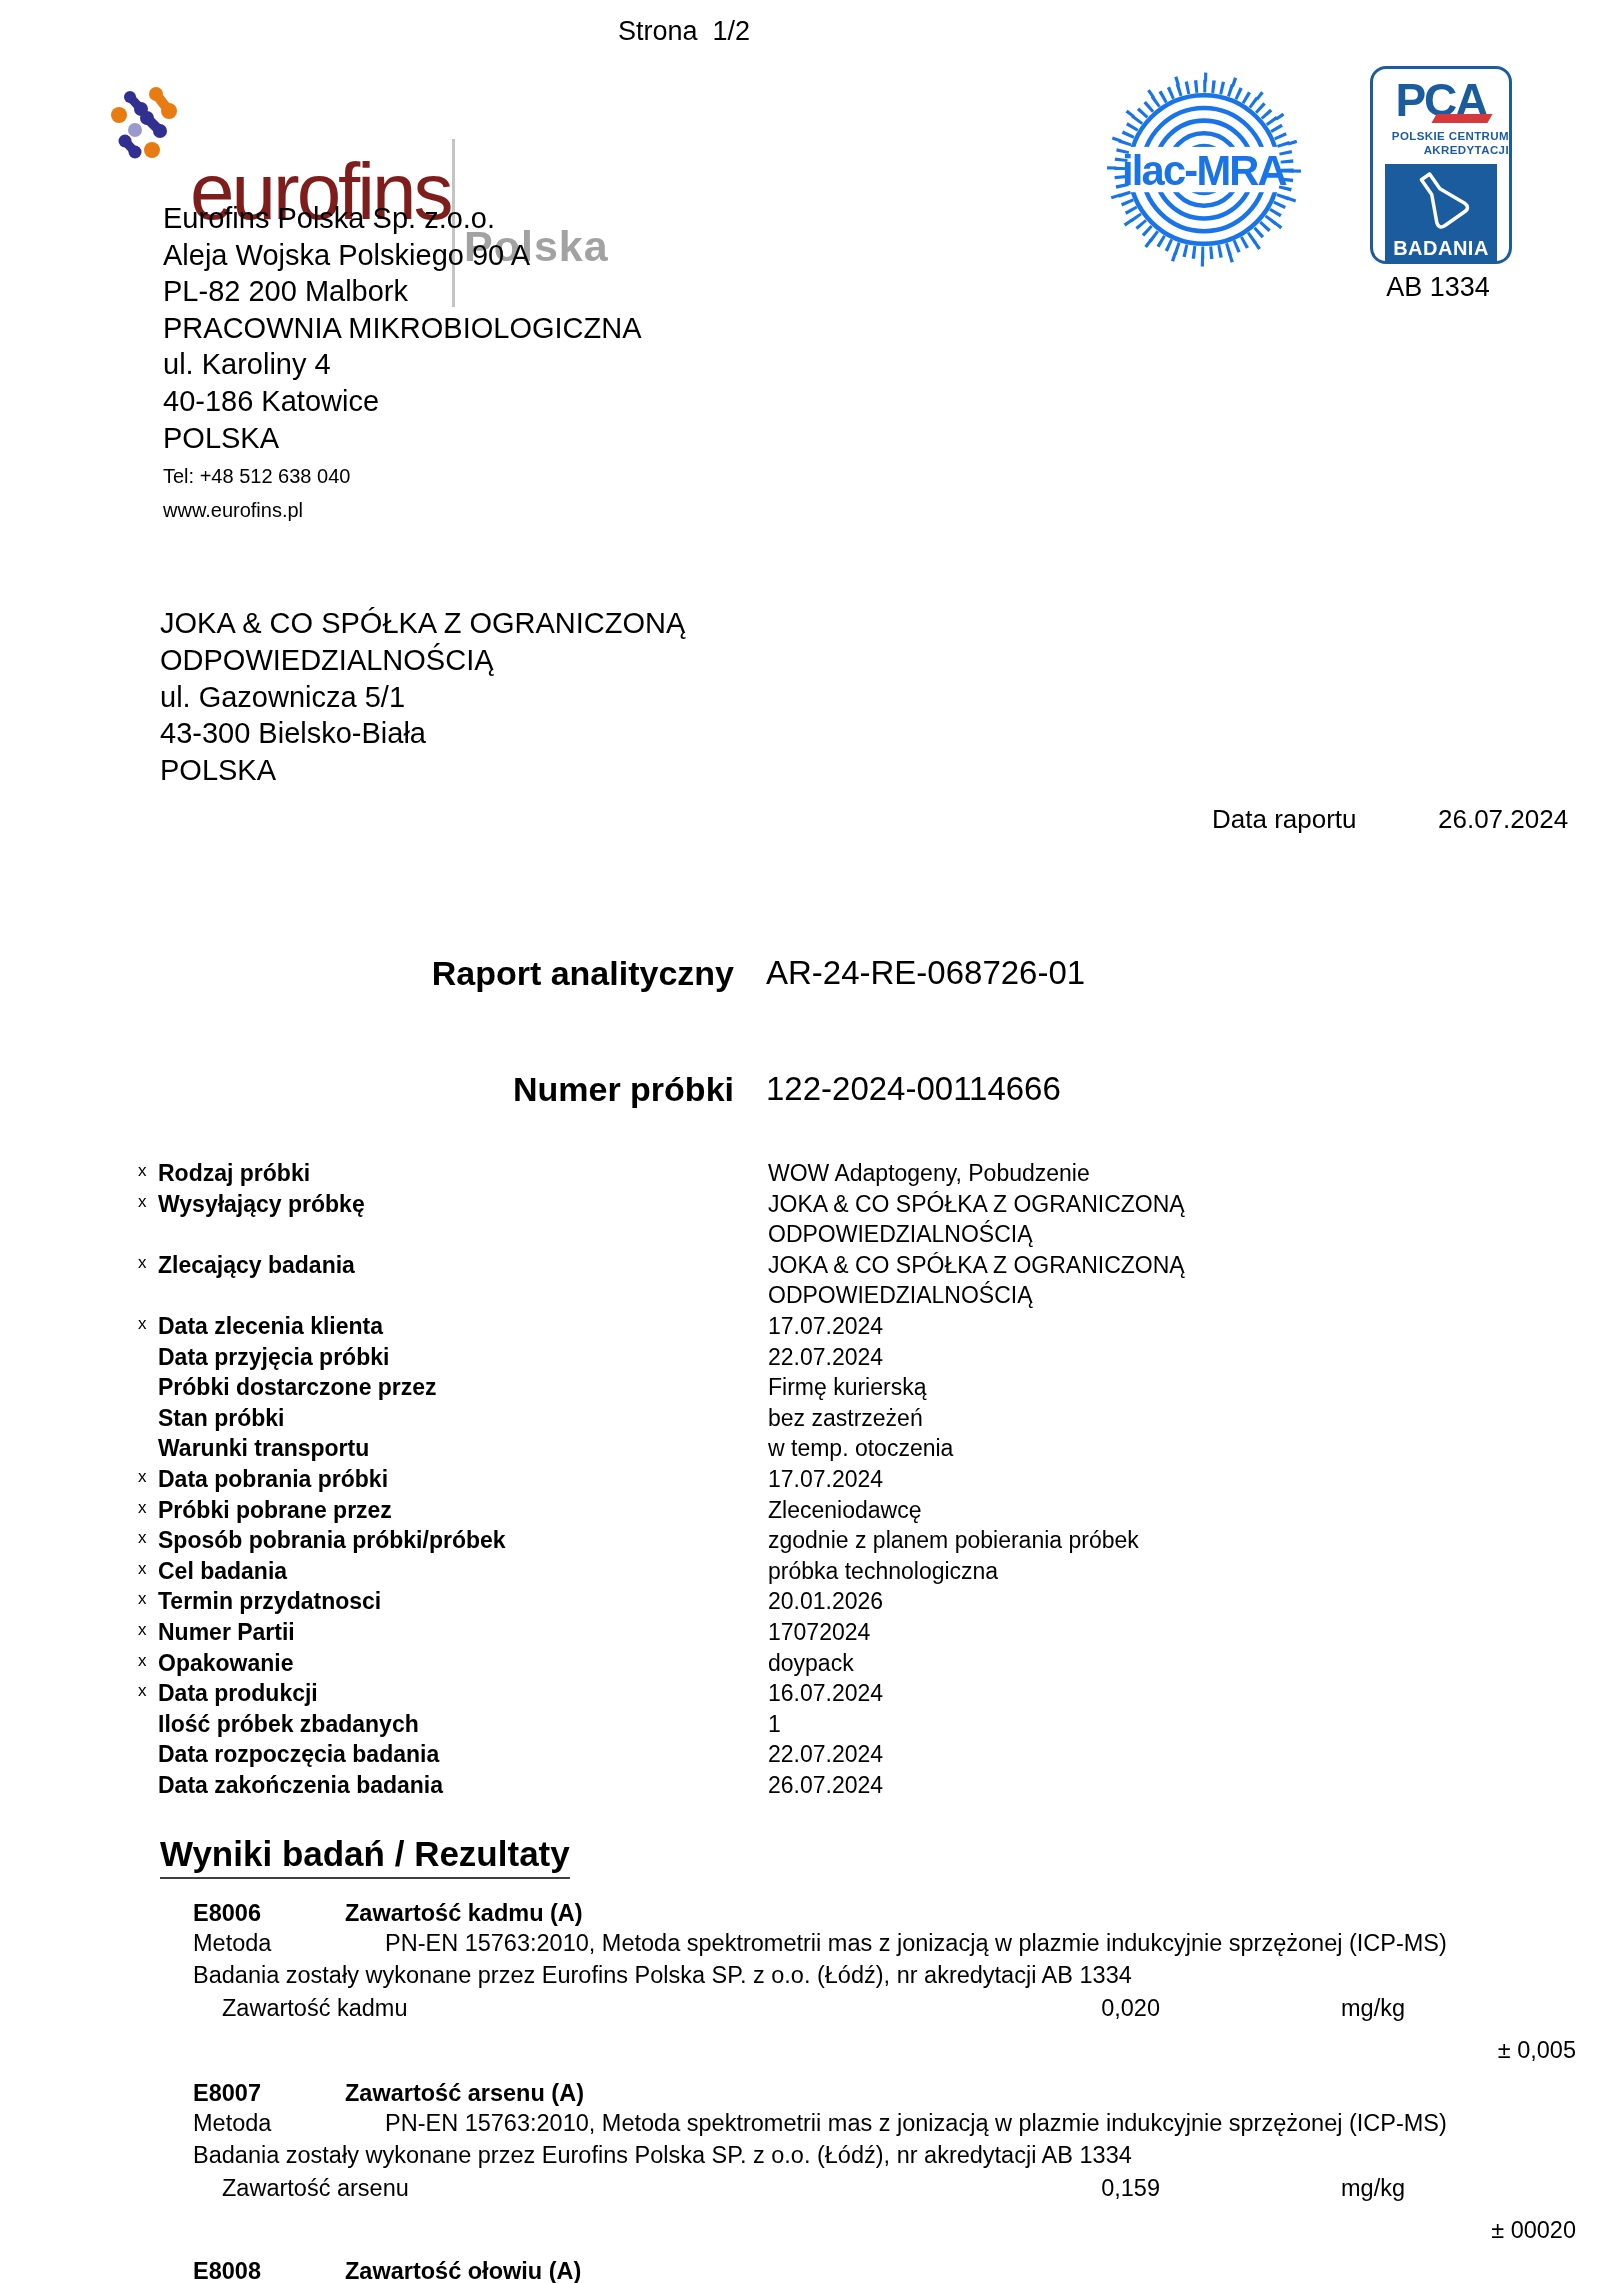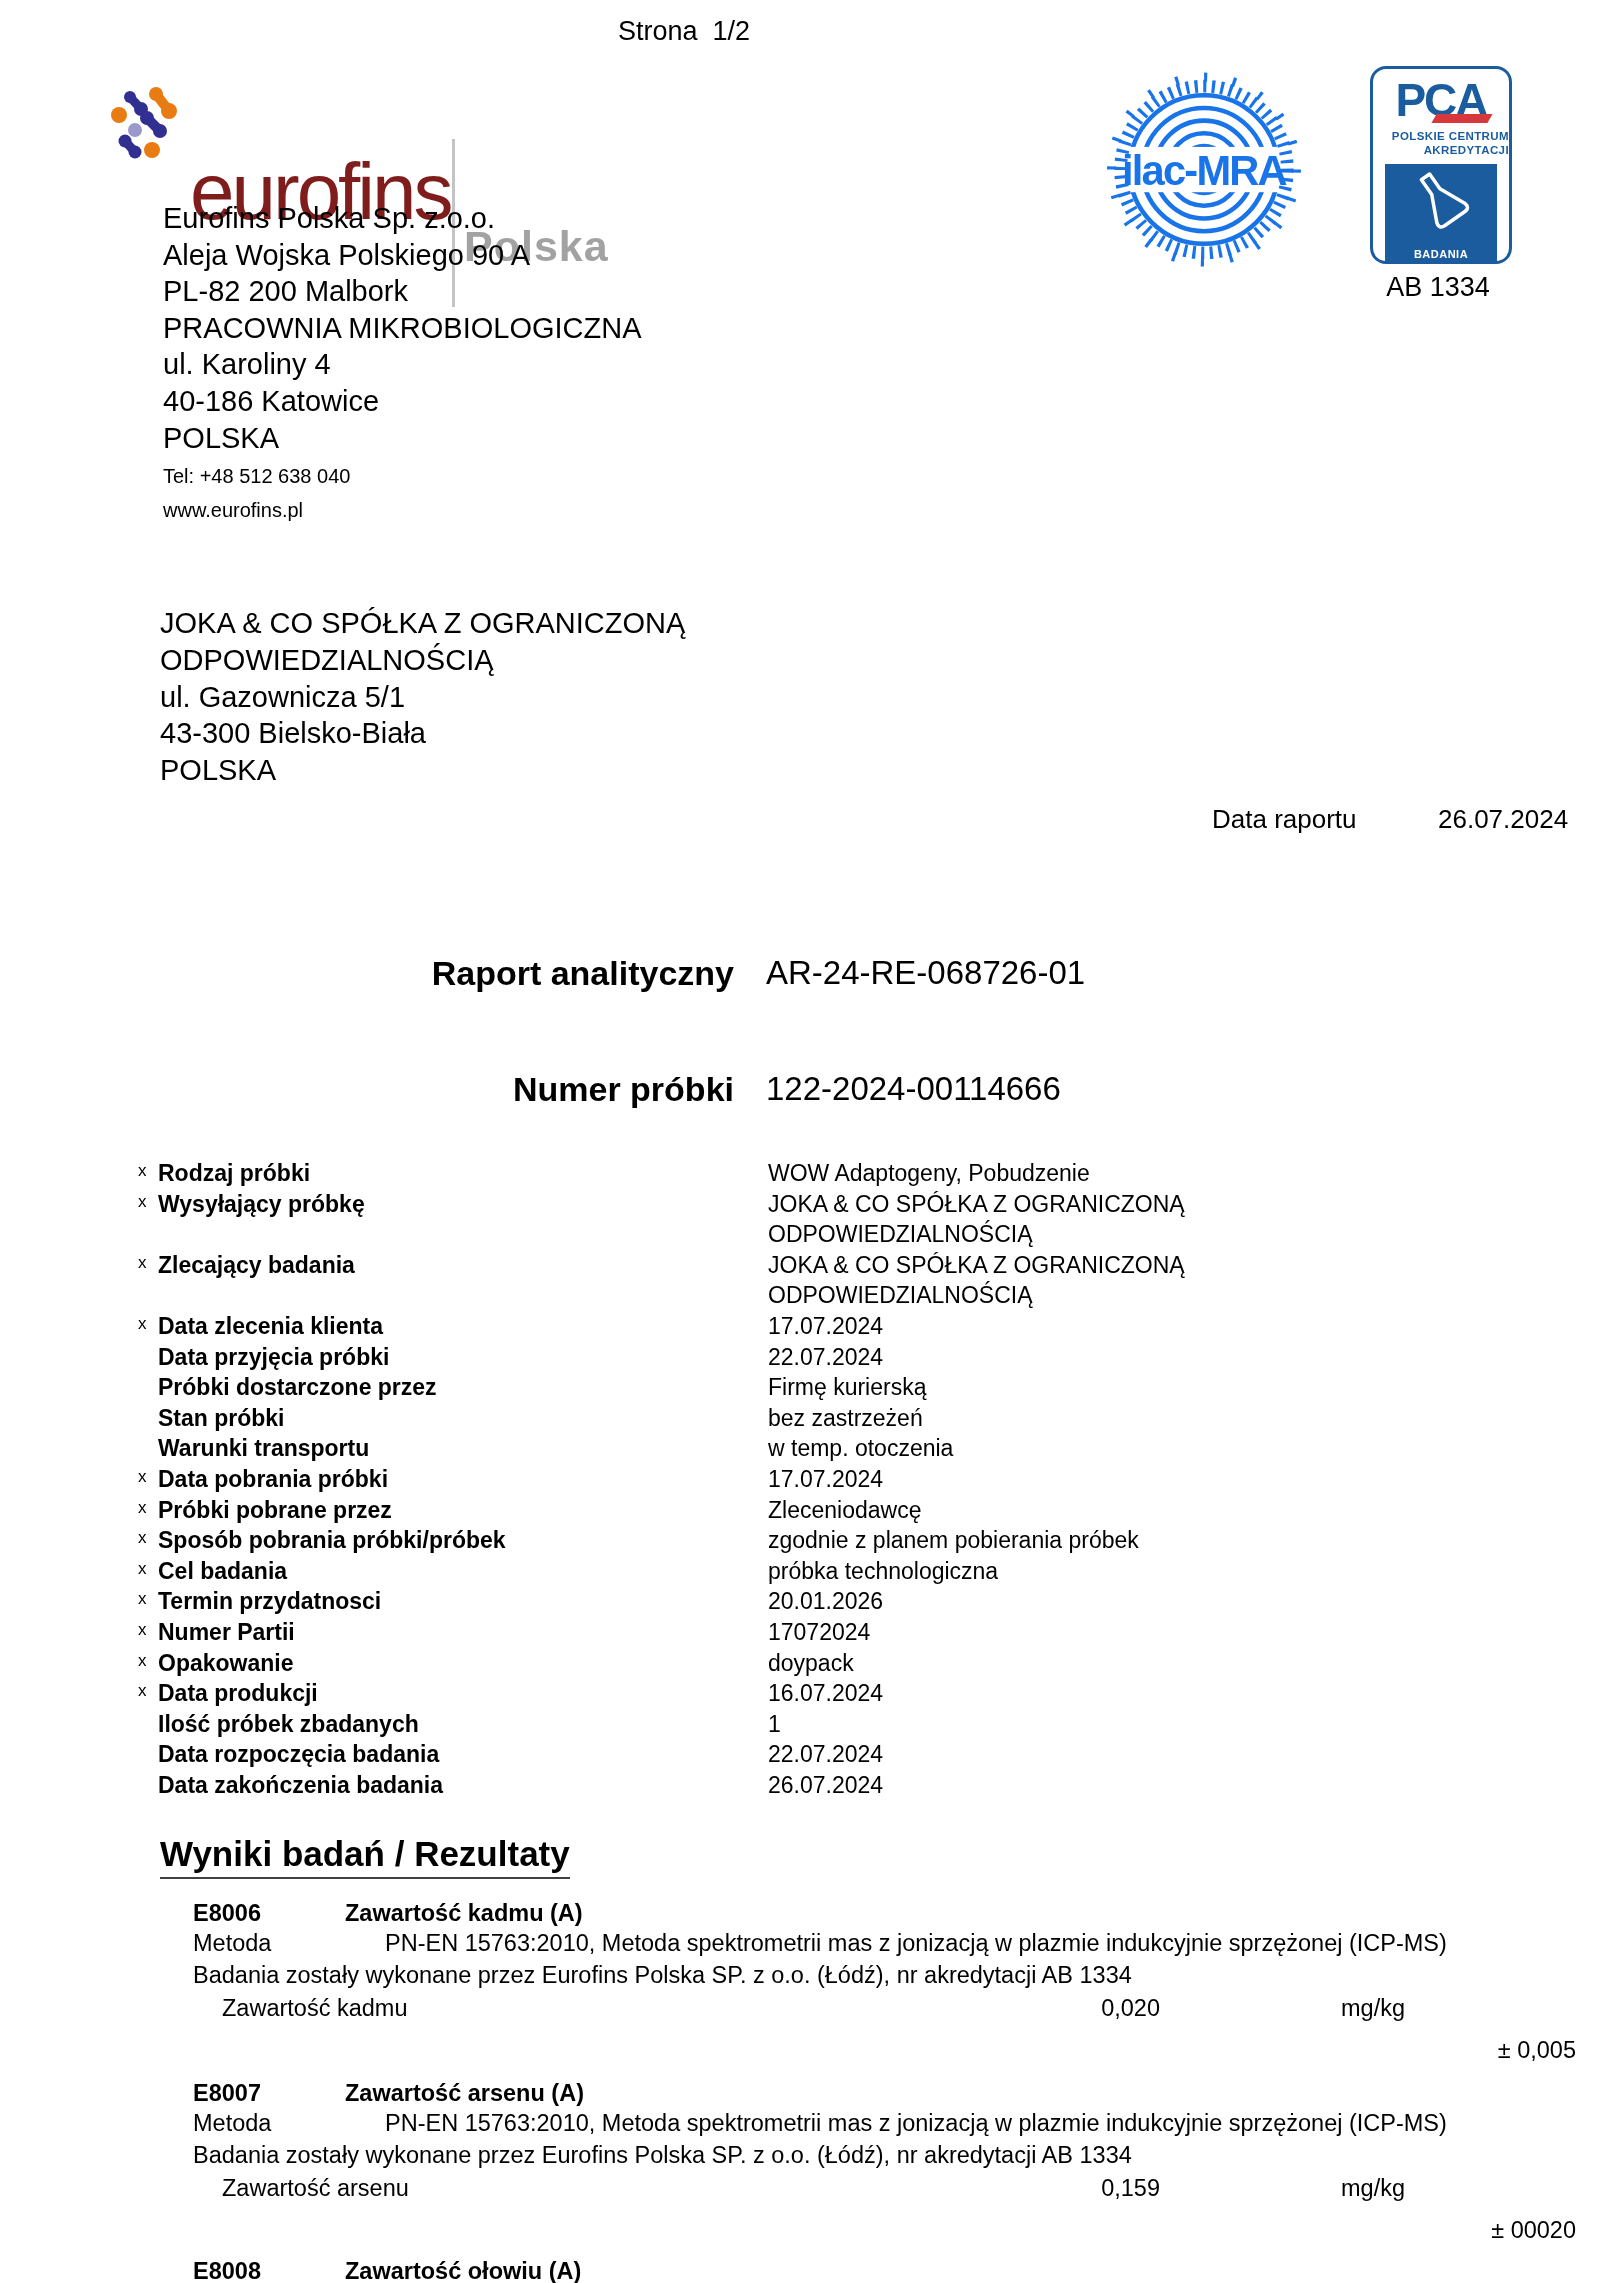--- a/index.html
+++ b/index.html
@@ -49,21 +49,21 @@
   .r-unit{left:1341px;top:95px;}
   .r-unc{left:1400px;top:137px;width:176px;text-align:right;}
   
   .pca-wrap{left:1370px;top:62px;width:142px;}
   .pca-box{width:136px;height:192px;border:3px solid #1A5C9E;border-radius:16px;background:#fff;overflow:hidden;}
   .pca-acronym{position:relative;text-align:center;font-size:46px;font-weight:700;color:#1A5C9E;letter-spacing:-2px;line-height:1;margin-top:8px;}
   .pca-red{position:absolute;left:64px;top:48px;width:56px;height:9px;background:#D6383C;transform:skewX(-30deg);}
   .pca-name{text-align:right;font-size:11.5px;font-weight:700;color:#1A5C9E;line-height:14px;letter-spacing:.4px;margin-top:6px;}
   .pca-square{position:relative;width:112px;height:100px;background:#1A5C9E;margin:7px auto 0 auto;}
   .pca-flask{position:absolute;left:21px;top:2px;}
-  .pca-badge{position:absolute;left:0;bottom:4px;width:112px;text-align:center;color:#fff;font-weight:700;font-size:11px;letter-spacing:.5px;}
+  .pca-badge{position:absolute;left:0;bottom:4px;width:112px;text-align:center;color:#fff;font-weight:700;font-size:20px;letter-spacing:.5px;}
   .ab-number{text-align:center;font-size:27px;margin-top:8px;width:136px;}
 </style>
 </head>
 <body>
 
 <div class="page">
 
   <div class="abs strona">Strona  1/2</div>
 
   <svg class="abs" style="left:103px;top:76px;" width="82" height="88" viewBox="0 0 82 88">

